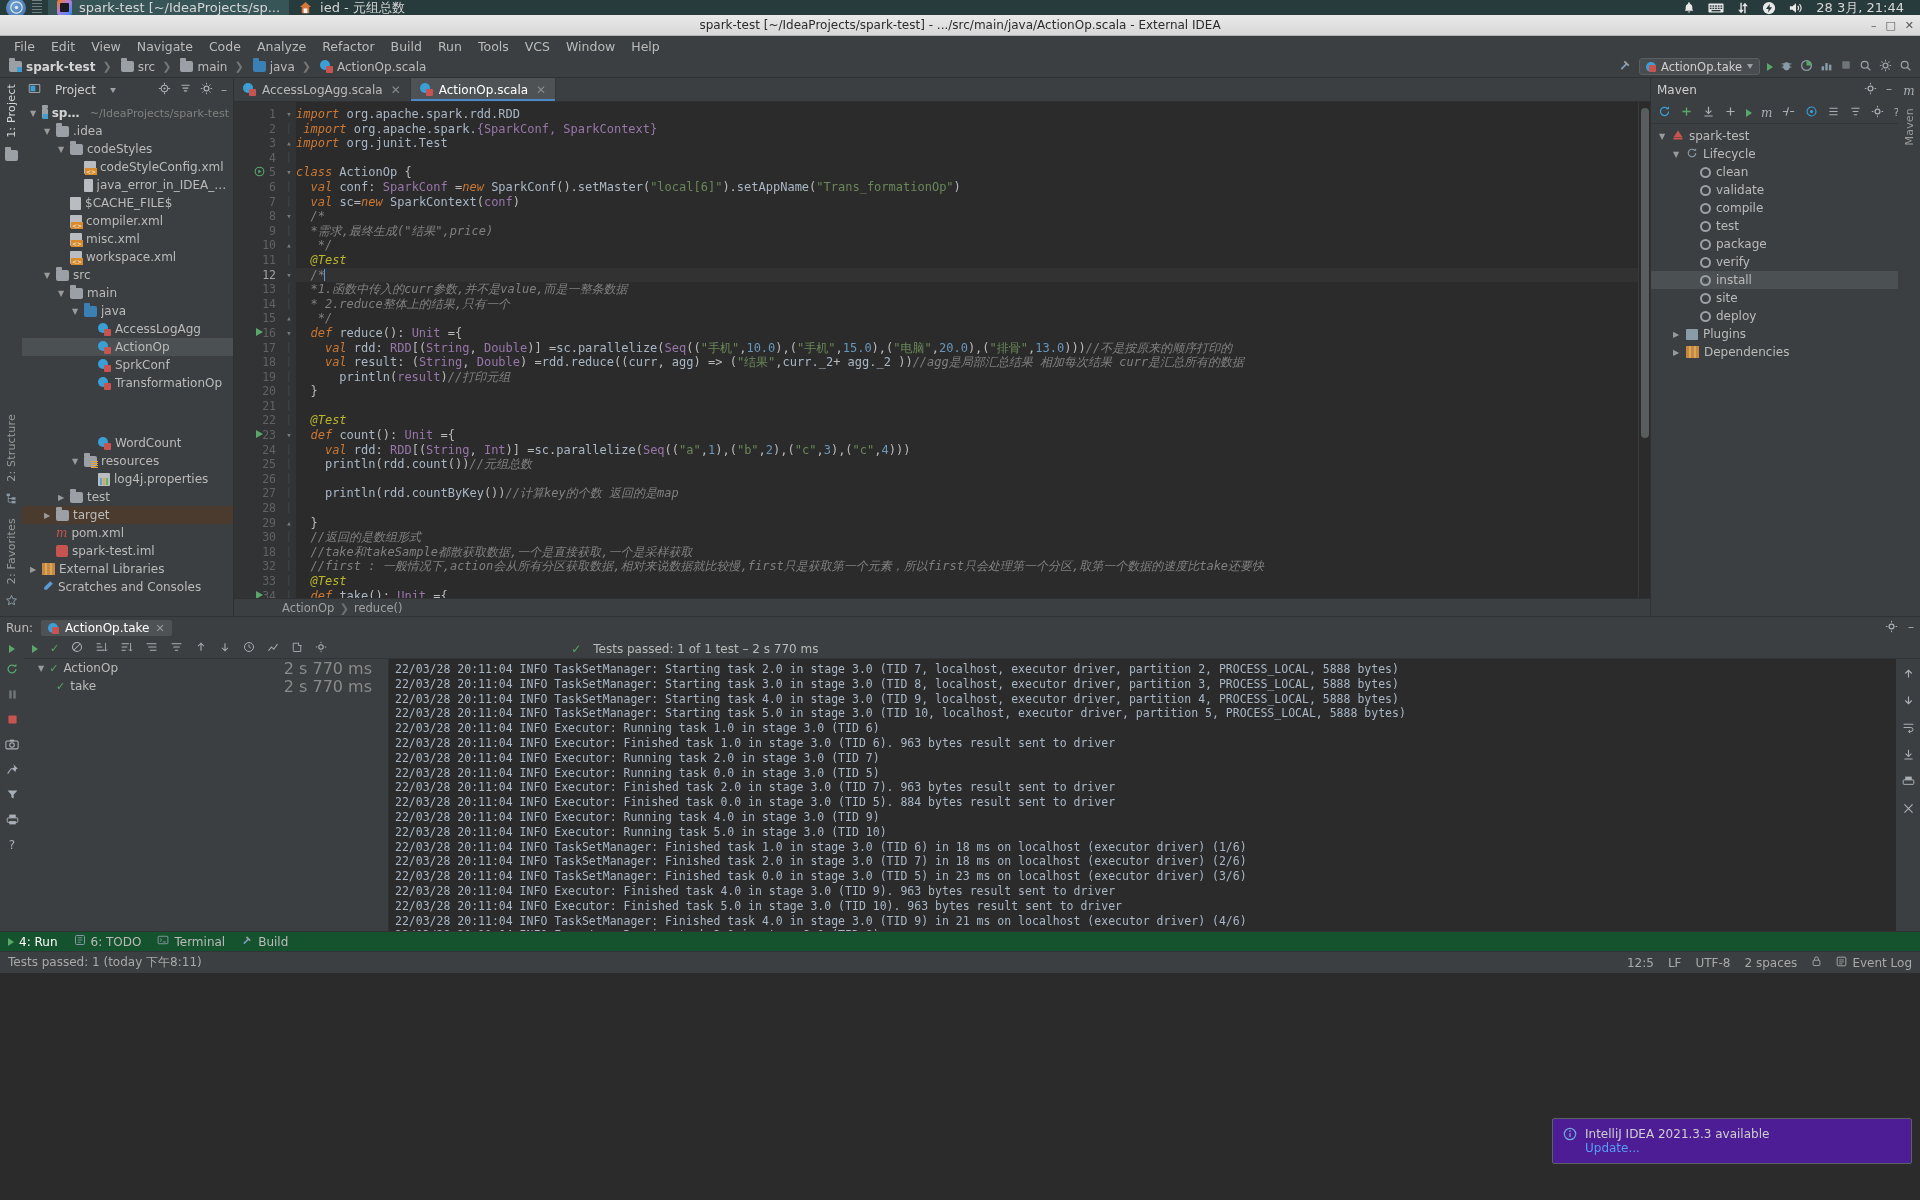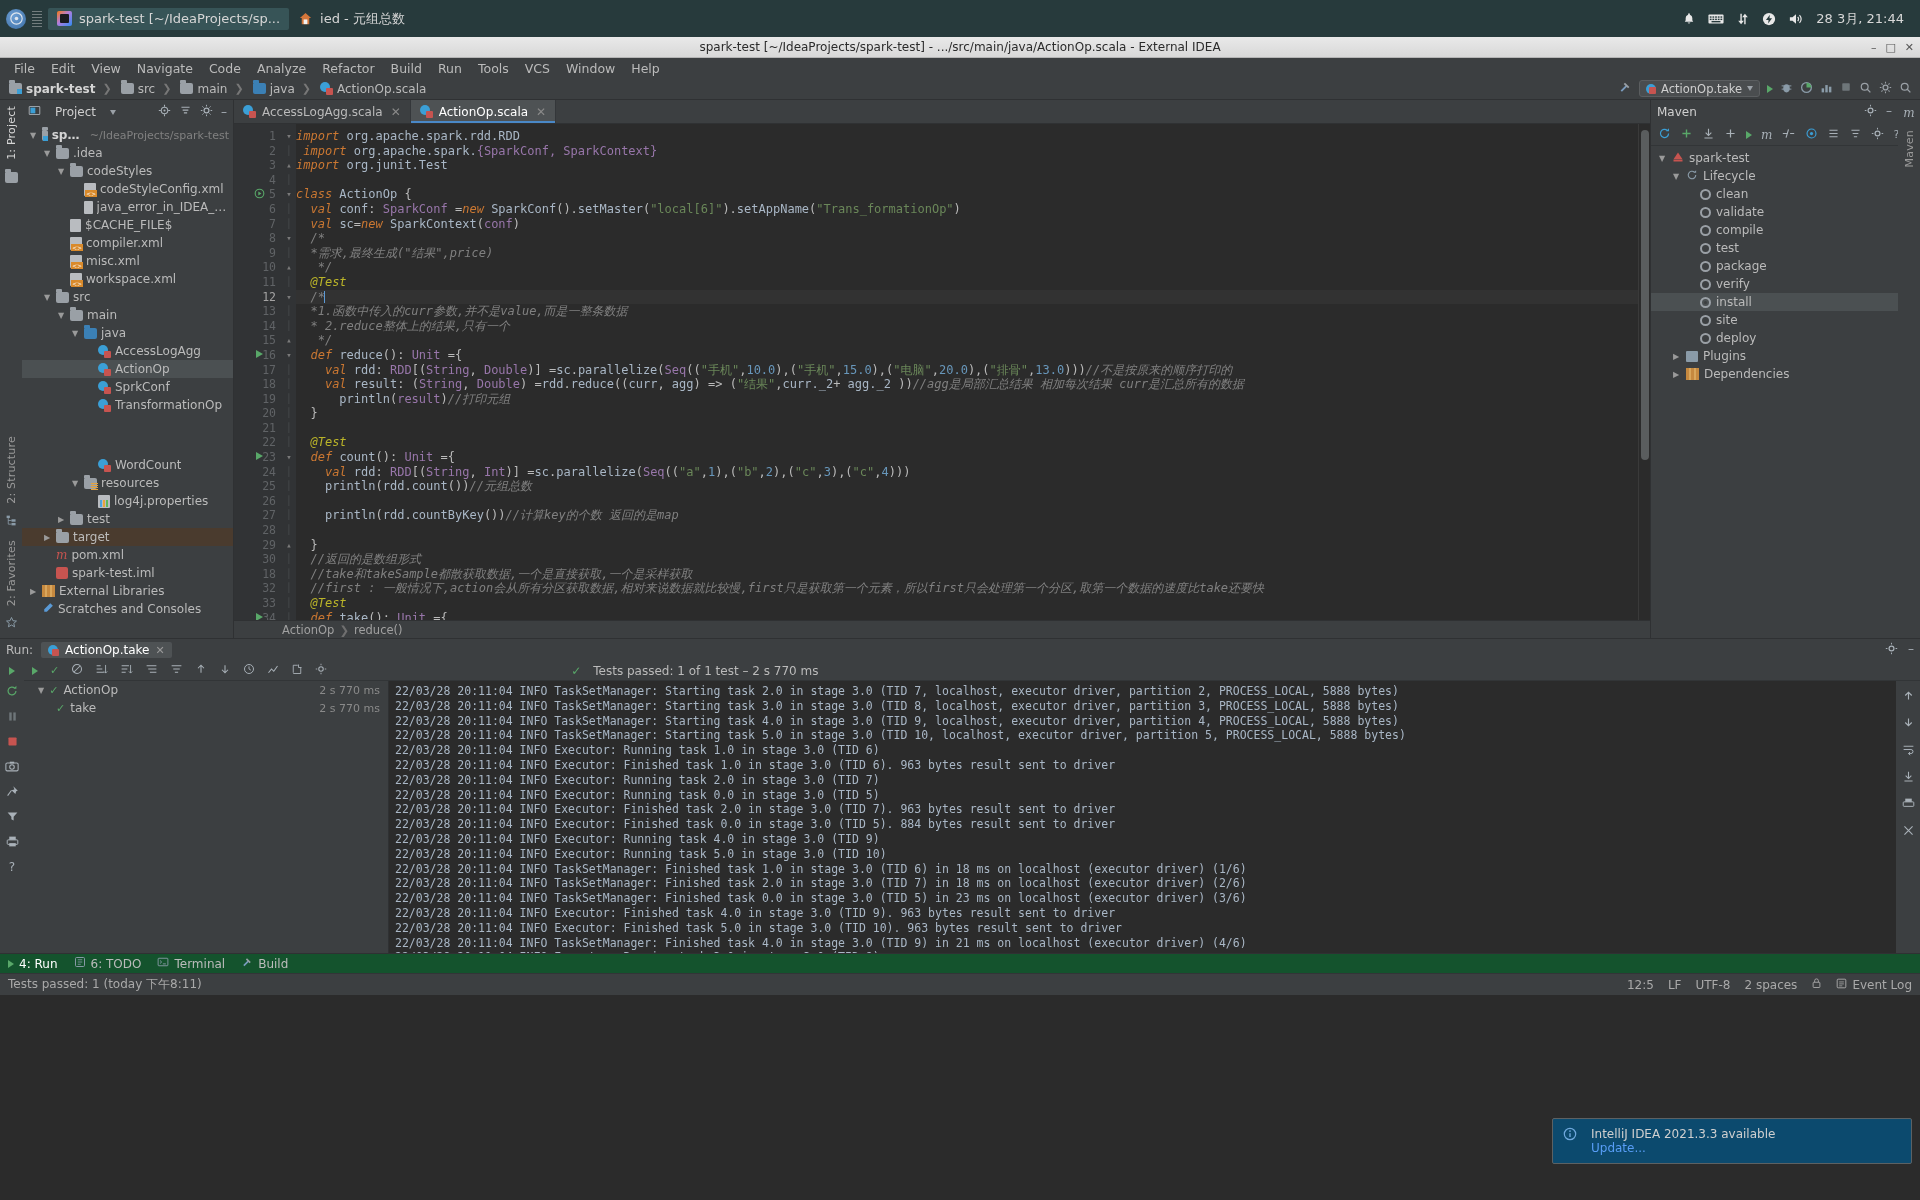--- a/index.html
+++ b/index.html
@@ -7,21 +7,21 @@
   body {
     width:1920px; height:1200px; overflow:hidden;
     background:#2b2b2b;
     font-family:"DejaVu Sans","Liberation Sans",sans-serif;
     font-size:13px; color:#bbbbbb;
     -webkit-font-smoothing:antialiased;
   }
 
   
   #os-panel {
-    height:37px; background:#273a3c; display:flex; align-items:center;
+    height:15px; background:#273a3c; display:flex; align-items:center;
     padding:0 6px; color:#d6d6d6; font-size:13px; position:relative;
   }
   #os-panel .ubtn {
     width:20px;height:20px;border-radius:50%;
     background:#dd8452; display:flex;align-items:center;justify-content:center;
     font-size:13px;color:#fff; margin-right:6px;
     background:radial-gradient(circle at 40% 35%, #6d9fd4, #3b6ea5);
   }
   #os-panel .grip { width:10px;height:16px;margin-right:6px;opacity:.45;
     background:repeating-linear-gradient(to bottom,#cfcfcf 0 1px,transparent 1px 3px); }
@@ -167,34 +167,34 @@
   #run-head .right { margin-left:auto; display:flex; gap:10px; color:#a9b1b8; }
   #run-body { display:flex; height:292px; }
   #run-toolbar { width:24px; background:#3c3f41; display:flex; flex-direction:column; gap:9px;
      align-items:center; padding-top:6px; }
   #run-content { flex:1; display:flex; flex-direction:column; min-width:0; }
   #run-sub { height:20px; display:flex; align-items:center; gap:12px; padding:0 8px;
      background:#3c3f41; color:#a9b1b8; font-size:12px; border-bottom:1px solid #323537; }
   #run-split { flex:1; display:flex; min-height:0; }
   #test-tree { width:365px; background:#3c3f41; font-size:12px; border-right:1px solid #2f3133; }
   .ttn { height:18px; display:flex; align-items:center; gap:5px; padding-left:14px; color:#bbbbbb; }
-  .ttn .time { margin-left:auto; padding-right:8px; color:#8a8a8a; font-size:11px; }
+  .ttn .time { margin-left:auto; padding-right:16px; color:#8a8a8a; font-size:16px; }
   .okmark { color:#59a869; font-size:11px; }
   #console-wrap { flex:1; display:flex; flex-direction:column; min-width:0; background:#2b2b2b; }
   #console { flex:1; overflow:hidden; background:#2b2b2b; color:#a9b7c6; font-size:11.5px;
      line-height:14.8px; font-family:"DejaVu Sans Mono","Liberation Mono",monospace;
      padding:3px 0 0 6px; white-space:pre; position:relative; }
   #console .cl { height:14.8px; }
   #console-side { width:24px; background:#3c3f41; display:flex; flex-direction:column;
      align-items:center; gap:11px; padding-top:8px; }
 
   
-  #balloon { position:absolute; right:8px; bottom:36px; width:360px; background:#0c4a6e;
+  #balloon { position:absolute; right:8px; bottom:36px; width:360px; background:#4c1d95;
      border:1px solid #5c6163; border-radius:2px; padding:8px 10px; font-size:12px; color:#cfcfcf;
-     display:flex; gap:14px; }
+     display:flex; gap:8px; }
   #balloon .link { color:#589df6; font-size:12px; }
 
   
   #bottom-strip { height:20px; background:#14532d; display:flex; align-items:center;
      gap:16px; padding:0 8px; font-size:12px; color:#bbbbbb; border-top:1px solid #2f3133; }
   #bottom-strip .item { display:flex; align-items:center; gap:5px; }
   #bottom-strip .item.sel { color:#ffffff; }
   #status { height:22px; background:#3c3f41; display:flex; align-items:center; padding:0 8px;
      font-size:12px; color:#a9a9a9; border-top:1px solid #323537; }
   #status .right { margin-left:auto; display:flex; align-items:center; gap:14px; }

